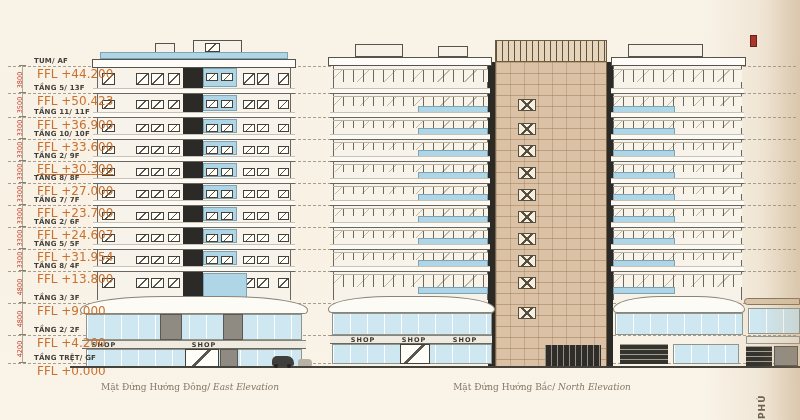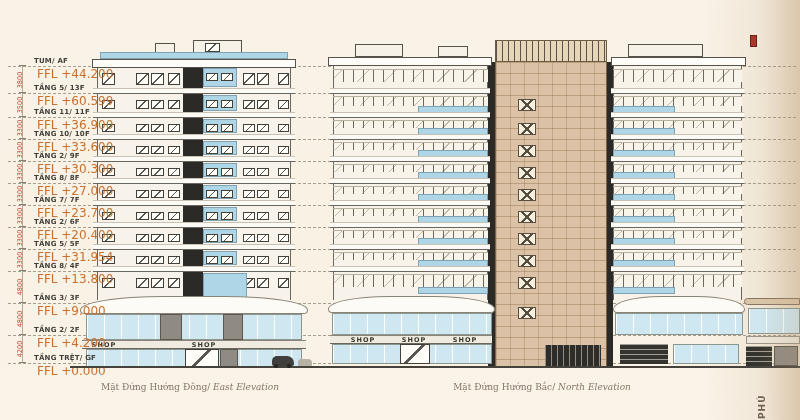--- a/index.html
+++ b/index.html
@@ -79,45 +79,45 @@
 
 <div id="canvas">
 
   <div id="annot-layer">
       <div class="abs lvl-line" style="top:66px;"></div>
       <div class="abs lvl-name" style="top:57px;">TUM/ AF</div>
       <div class="abs lvl-ffl" style="top:67px;">FFL +44.200</div>
       <div class="abs " style="left:19px;top:65px;width:7px;height:0;border-top:1px solid #8a8070;z-index:2;"></div>
       <div class="abs lvl-line" style="top:93px;"></div>
       <div class="abs lvl-name" style="top:84px;">TẦNG 5/ 13F</div>
-      <div class="abs lvl-ffl" style="top:94px;">FFL +60.599</div>
+      <div class="abs lvl-ffl" style="top:94px;">FFL +50.423</div>
       <div class="abs " style="left:19px;top:92px;width:7px;height:0;border-top:1px solid #8a8070;z-index:2;"></div>
       <div class="abs lvl-line" style="top:117px;"></div>
       <div class="abs lvl-name" style="top:108px;">TẦNG 11/ 11F</div>
       <div class="abs lvl-ffl" style="top:118px;">FFL +36.900</div>
       <div class="abs " style="left:19px;top:116px;width:7px;height:0;border-top:1px solid #8a8070;z-index:2;"></div>
       <div class="abs lvl-line" style="top:139px;"></div>
       <div class="abs lvl-name" style="top:130px;">TẦNG 10/ 10F</div>
       <div class="abs lvl-ffl" style="top:140px;">FFL +33.600</div>
       <div class="abs " style="left:19px;top:138px;width:7px;height:0;border-top:1px solid #8a8070;z-index:2;"></div>
       <div class="abs lvl-line" style="top:161px;"></div>
       <div class="abs lvl-name" style="top:152px;">TẦNG 2/ 9F</div>
-      <div class="abs lvl-ffl" style="top:162px;">FFL +30.300</div>
+      <div class="abs lvl-ffl" style="top:162px;text-decoration:underline;">FFL +30.300</div>
       <div class="abs " style="left:19px;top:160px;width:7px;height:0;border-top:1px solid #8a8070;z-index:2;"></div>
       <div class="abs lvl-line" style="top:183px;"></div>
       <div class="abs lvl-name" style="top:174px;">TẦNG 8/ 8F</div>
       <div class="abs lvl-ffl" style="top:184px;">FFL +27.000</div>
       <div class="abs " style="left:19px;top:182px;width:7px;height:0;border-top:1px solid #8a8070;z-index:2;"></div>
       <div class="abs lvl-line" style="top:205px;"></div>
       <div class="abs lvl-name" style="top:196px;">TẦNG 7/ 7F</div>
       <div class="abs lvl-ffl" style="top:206px;">FFL +23.700</div>
       <div class="abs " style="left:19px;top:204px;width:7px;height:0;border-top:1px solid #8a8070;z-index:2;"></div>
       <div class="abs lvl-line" style="top:227px;"></div>
       <div class="abs lvl-name" style="top:218px;">TẦNG 2/ 6F</div>
-      <div class="abs lvl-ffl" style="top:228px;">FFL +20.400</div>
+      <div class="abs lvl-ffl" style="top:228px;">FFL +24.607</div>
       <div class="abs " style="left:19px;top:226px;width:7px;height:0;border-top:1px solid #8a8070;z-index:2;"></div>
       <div class="abs lvl-line" style="top:249px;"></div>
       <div class="abs lvl-name" style="top:240px;">TẦNG 5/ 5F</div>
       <div class="abs lvl-ffl" style="top:250px;">FFL +31.954</div>
       <div class="abs " style="left:19px;top:248px;width:7px;height:0;border-top:1px solid #8a8070;z-index:2;"></div>
       <div class="abs lvl-line" style="top:271px;"></div>
       <div class="abs lvl-name" style="top:262px;">TẦNG 8/ 4F</div>
       <div class="abs lvl-ffl" style="top:272px;">FFL +13.800</div>
       <div class="abs " style="left:19px;top:270px;width:7px;height:0;border-top:1px solid #8a8070;z-index:2;"></div>
       <div class="abs lvl-line" style="top:303px;"></div>

